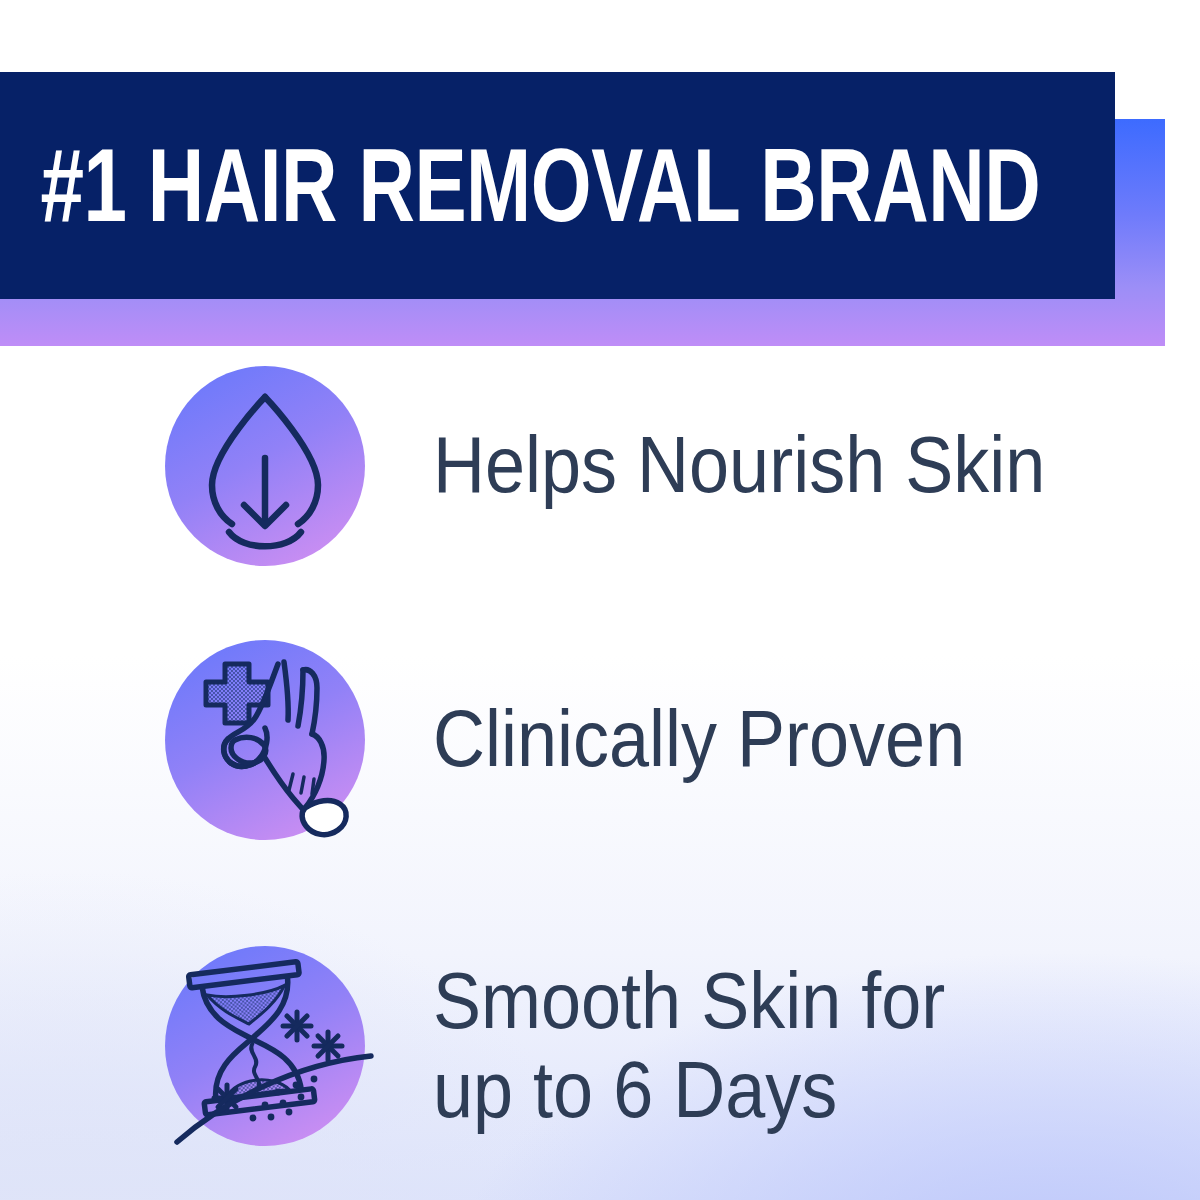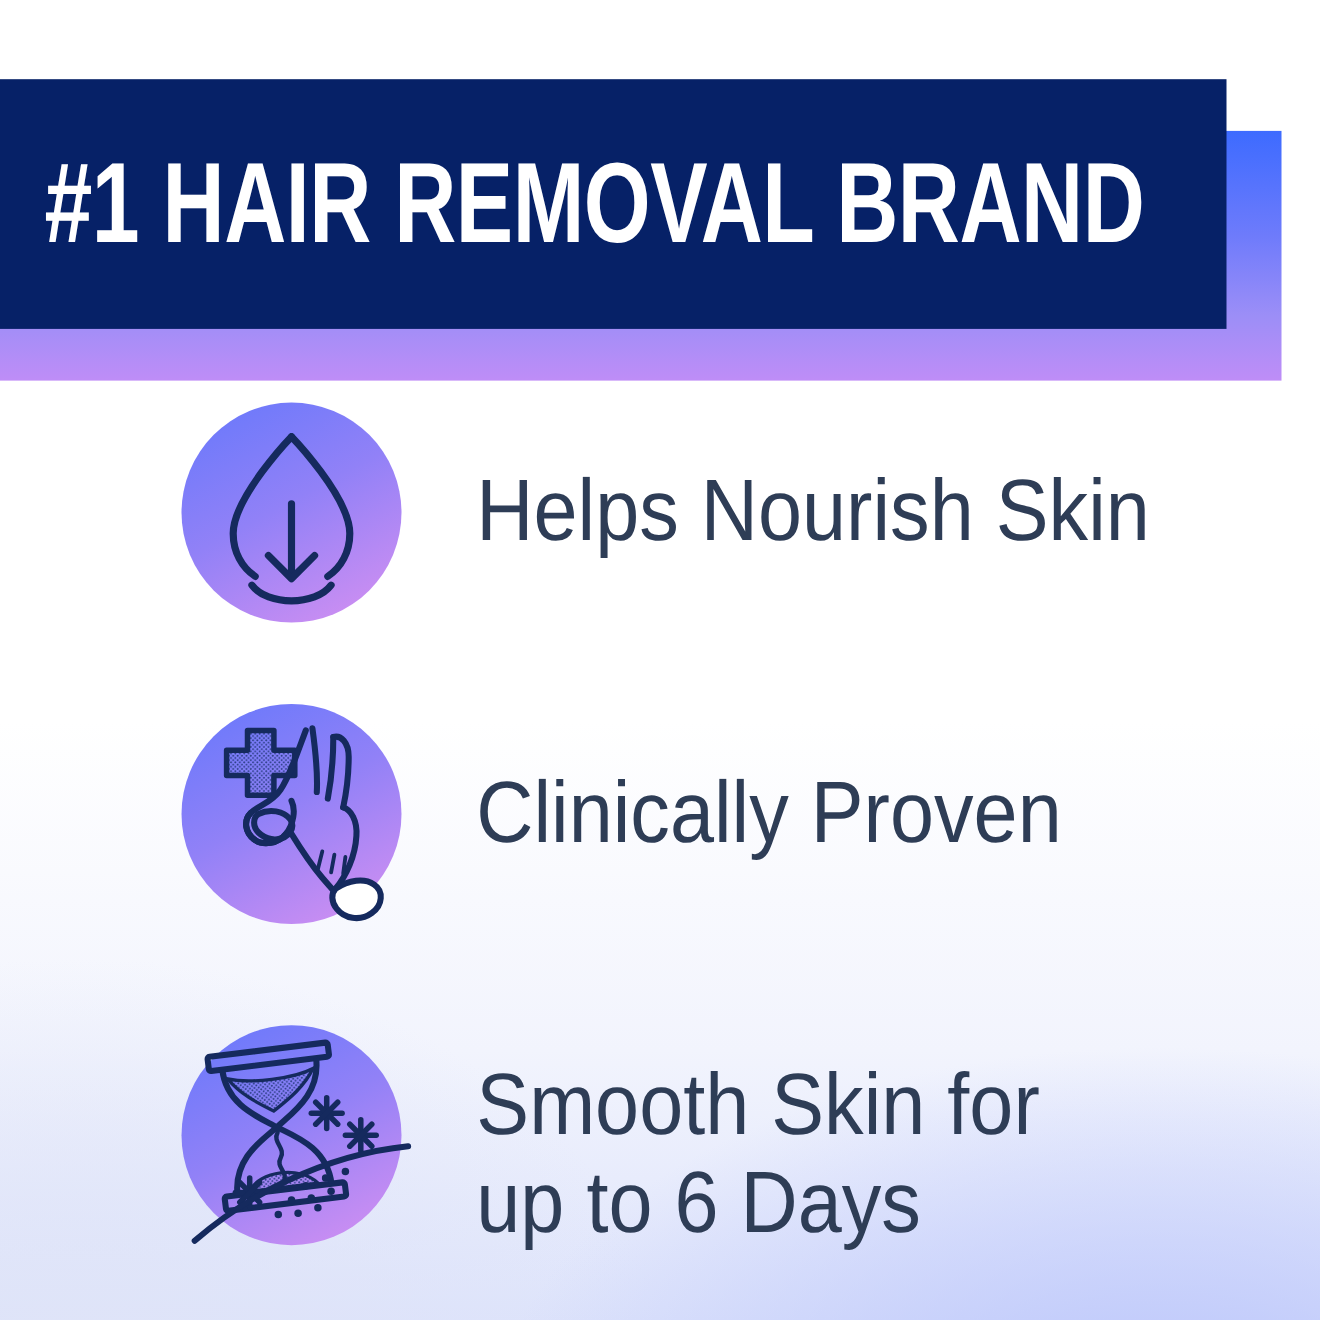--- a/index.html
+++ b/index.html
@@ -74,21 +74,21 @@
   .feature-row {
     position:absolute;
     left:0;
     width:1200px;
     display:flex;
     align-items:center;
   }
 
   #feature-row-0 { top:0px;   height:220px; }
   #feature-row-1 { top:274px; height:220px; }
-  #feature-row-2 { top:556px; height:220px;align-items:flex-end; }
+  #feature-row-2 { top:580px; height:220px; }
 
   .icon-badge {
     position:relative;
     flex:0 0 auto;
     margin-left:165px;
     width:200px; height:200px;
   }
 
   .icon-badge svg { display:block; overflow:visible; }
 

